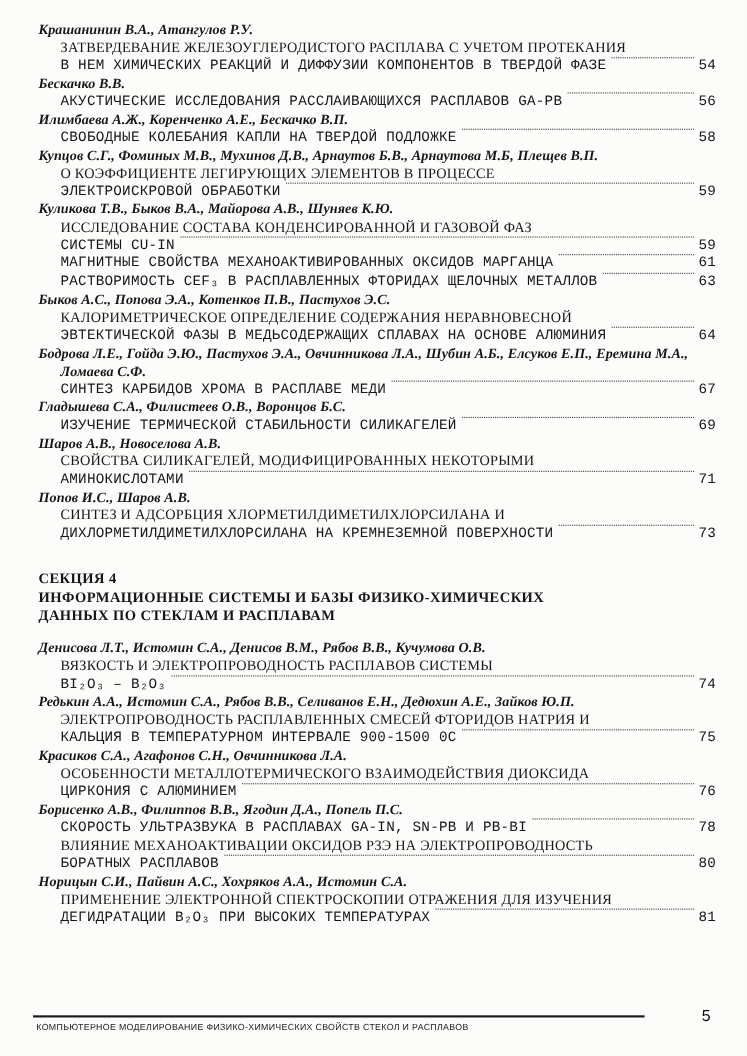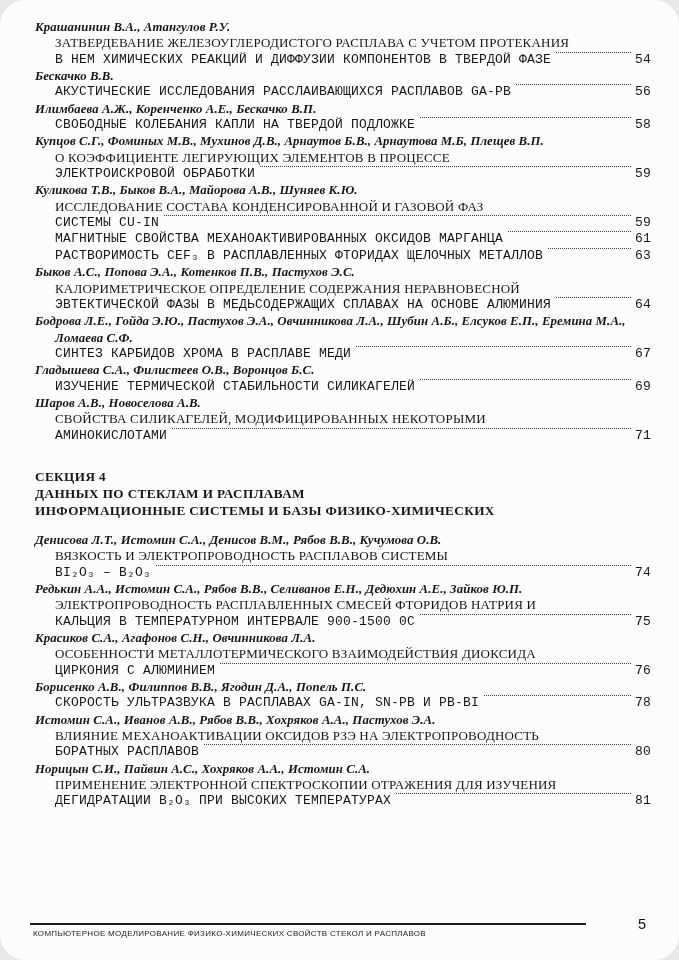--- a/index.html
+++ b/index.html
@@ -1,20 +1,19 @@
 <!DOCTYPE html>
 <html><head>
 <meta charset="utf-8">
 <style>
   html,body{margin:0;padding:0;background:#e8e8e6;}
   .page{
     width:679px;height:960px;position:relative;margin:0 auto;
     background:#fcfcfa;color:#161616;overflow:hidden;
     font-family:"Liberation Serif","DejaVu Serif",serif;
-    border-radius:25px;
   }
   .content{position:absolute;left:35px;top:19px;width:616px;}
   .entry{margin:0;}
   .authors{
     font-weight:bold;font-style:italic;
     font-size:12.8px;line-height:16.35px;
     padding-left:20px;text-indent:-20px;
     letter-spacing:0.1px;
   }
   .title-line{
@@ -136,25 +135,34 @@
         </div>
         <div class="entry">
           <div class="authors">Шаров А.В., Новоселова А.В.</div>
           <div class="title-line"><span class="t">СВОЙСТВА СИЛИКАГЕЛЕЙ, МОДИФИЦИРОВАННЫХ НЕКОТОРЫМИ</span></div>
           <div class="title-line last">
             <span class="t">АМИНОКИСЛОТАМИ</span>
             <span class="leader"></span>
             <span class="pg">71</span>
           </div>
         </div>
+        <div class="entry">
+          <div class="authors">Попов И.С., Шаров А.В.</div>
+          <div class="title-line"><span class="t">СИНТЕЗ И АДСОРБЦИЯ ХЛОРМЕТИЛДИМЕТИЛХЛОРСИЛАНА И</span></div>
+          <div class="title-line last">
+            <span class="t">ДИХЛОРМЕТИЛДИМЕТИЛХЛОРСИЛАНА НА КРЕМНЕЗЕМНОЙ ПОВЕРХНОСТИ</span>
+            <span class="leader"></span>
+            <span class="pg">73</span>
+          </div>
+        </div>
       </div>
     <div class="section-heading">
       <div>СЕКЦИЯ 4</div>
+      <div>ИНФОРМАЦИОННЫЕ СИСТЕМЫ И БАЗЫ ФИЗИКО-ХИМИЧЕСКИХ</div>
       <div>ДАННЫХ ПО СТЕКЛАМ И РАСПЛАВАМ</div>
-      <div>ИНФОРМАЦИОННЫЕ СИСТЕМЫ И БАЗЫ ФИЗИКО-ХИМИЧЕСКИХ</div>
     </div>
     <div id="toc-sec4">
         <div class="entry">
           <div class="authors">Денисова Л.Т., Истомин С.А., Денисов В.М., Рябов В.В., Кучумова О.В.</div>
           <div class="title-line"><span class="t">ВЯЗКОСТЬ И ЭЛЕКТРОПРОВОДНОСТЬ РАСПЛАВОВ СИСТЕМЫ</span></div>
           <div class="title-line last">
             <span class="t">BI₂O₃ – B₂O₃</span>
             <span class="leader"></span>
             <span class="pg">74</span>
           </div>
@@ -179,21 +187,20 @@
         </div>
         <div class="entry">
           <div class="authors">Борисенко А.В., Филиппов В.В., Ягодин Д.А., Попель П.С.</div>
           <div class="title-line last">
             <span class="t">СКОРОСТЬ УЛЬТРАЗВУКА В РАСПЛАВАХ GA-IN, SN-PB И PB-BI</span>
             <span class="leader"></span>
             <span class="pg">78</span>
           </div>
         </div>
         <div class="entry">
-          <div class="authors">Истомин С.А., Иванов А.В., Рябов В.В., Хохряков А.А., Пастухов Э.А.</div>
           <div class="title-line"><span class="t">ВЛИЯНИЕ МЕХАНОАКТИВАЦИИ ОКСИДОВ РЗЭ НА ЭЛЕКТРОПРОВОДНОСТЬ</span></div>
           <div class="title-line last">
             <span class="t">БОРАТНЫХ РАСПЛАВОВ</span>
             <span class="leader"></span>
             <span class="pg">80</span>
           </div>
         </div>
         <div class="entry">
           <div class="authors">Норицын С.И., Пайвин А.С., Хохряков А.А., Истомин С.А.</div>
           <div class="title-line"><span class="t">ПРИМЕНЕНИЕ ЭЛЕКТРОННОЙ СПЕКТРОСКОПИИ ОТРАЖЕНИЯ ДЛЯ ИЗУЧЕНИЯ</span></div>

